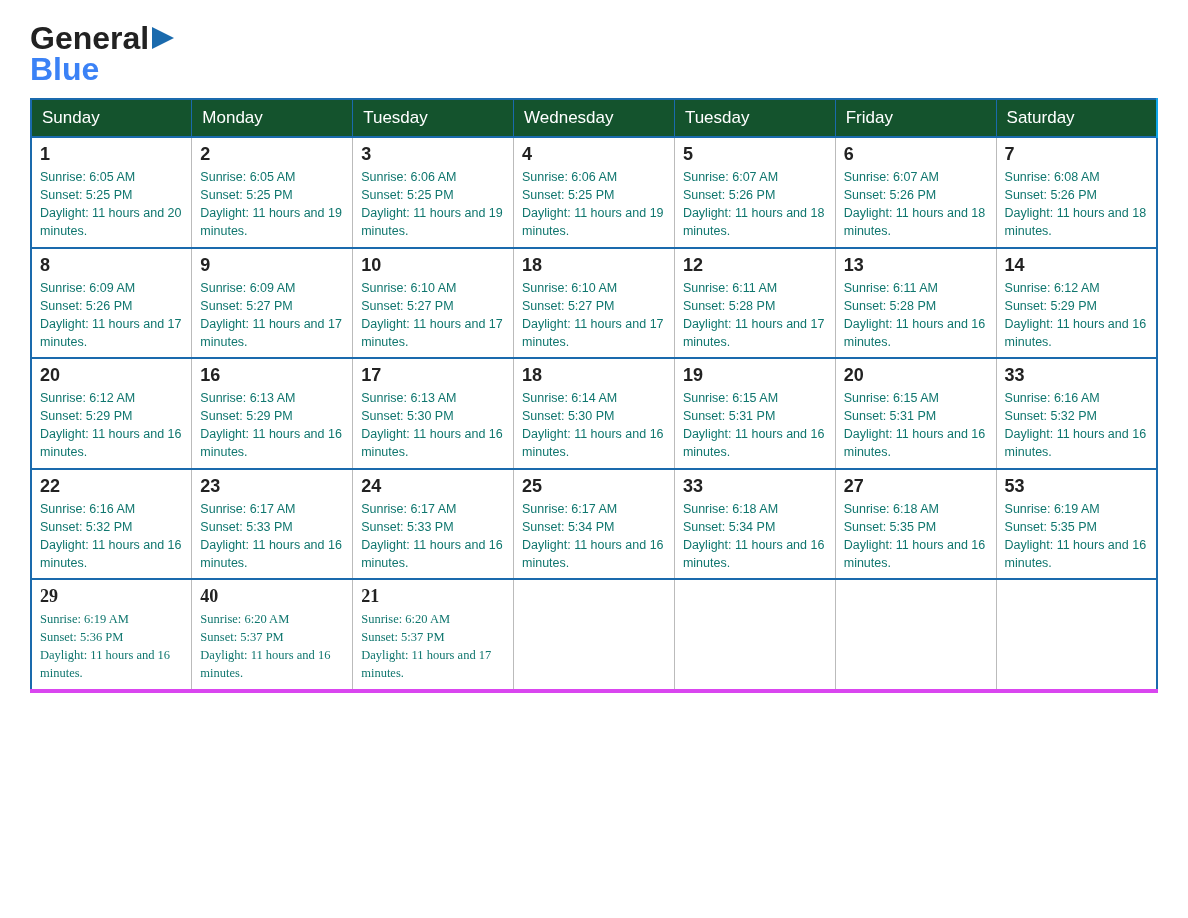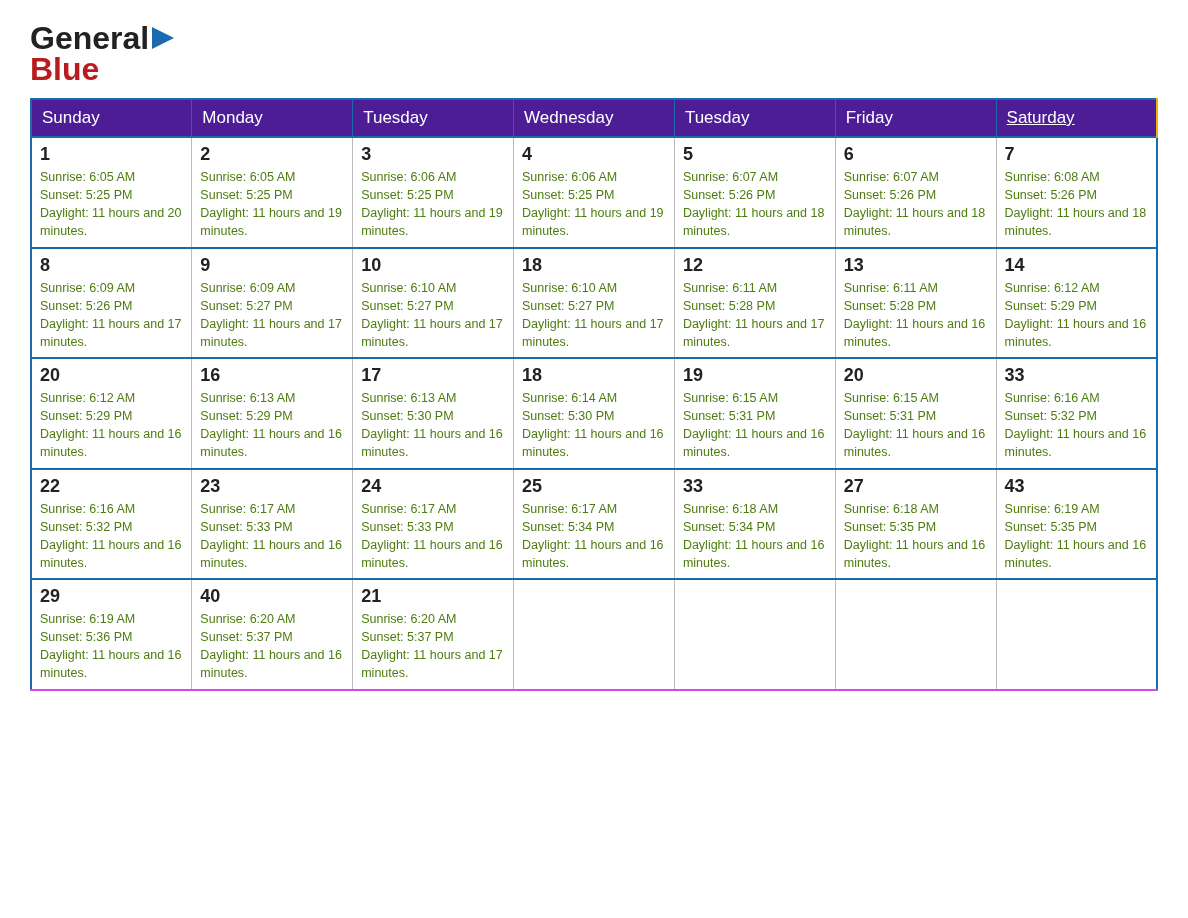--- a/index.html
+++ b/index.html
@@ -33,21 +33,21 @@
     .subtitle {
       font-size: 22px;
       color: #444;
     }
     .calendar {
       width: 100%;
       border-collapse: collapse;
       margin-top: 6px;
     }
     .calendar th {
-      background-color: #4c1d95;
+      background-color: #14532d;
       color: #fff;
       font-size: 17px;
       font-weight: normal;
       padding: 8px 10px;
       text-align: left;
       border: 1px solid #1a6aad;
     }
     .calendar td {
       border: 1px solid #bbb;
       vertical-align: top;
@@ -57,32 +57,32 @@
     }
     .day-number {
       font-size: 18px;
       font-weight: bold;
       color: #222;
       display: block;
       margin-bottom: 3px;
     }
     .day-info {
       font-size: 12.5px;
-      color: #4d7c0f;
+      color: #0f766e;
       line-height: 1.45;
     }
     .calendar tr:last-child td {
-      border-bottom: 2px solid #d946ef;
+      border-bottom: 4px solid #d946ef;
+      font-family: Liberation Serif, serif;
     }
     .calendar thead tr th:first-child {
       border-left: 2px solid #1a6aad;
     }
     .calendar thead tr th:last-child {
-      border-right: 2px solid #eab308;
-      text-decoration: underline;
+      border-right: 2px solid #0ea5e9;
     }
     .calendar tbody tr td:first-child {
       border-left: 2px solid #1a6aad;
     }
     .calendar tbody tr td:last-child {
       border-right: 2px solid #1a6aad;
     }
     .calendar thead tr {
       border-top: 2px solid #1a6aad;
     }
@@ -103,21 +103,21 @@
 <div class="header">
   <div class="logo">
     <div style="display:flex; align-items:center;">
       <span style="font-size:32px; font-weight:bold; color:#222; font-family:Arial,sans-serif;">General</span>
       <div style="display:inline-block; margin-left:3px; margin-top:2px;">
         <svg width="22" height="22" viewBox="0 0 22 22">
           <polygon points="0,0 22,11 0,22" fill="#1a6aad"></polygon>
         </svg>
       </div>
     </div>
-    <span style="font-size:32px; font-weight:bold; color:#b91c1c; font-family:Arial,sans-serif; margin-top:-6px;">Blue</span>
+    <span style="font-size:32px; font-weight:bold; color:#3b82f6; font-family:Arial,sans-serif; margin-top:-6px;">Blue</span>
   </div>
   <div class="title-block">
     <div class="main-title"></div>
     <div class="subtitle"></div>
   </div>
 </div>
 
 <table class="calendar">
   <thead>
     <tr>
@@ -240,21 +240,21 @@
         </td>
         <td>
           <span class="day-number">33</span>
           <div class="day-info">Sunrise: 6:18 AM<br>Sunset: 5:34 PM<br>Daylight: 11 hours and 16 minutes.</div>
         </td>
         <td>
           <span class="day-number">27</span>
           <div class="day-info">Sunrise: 6:18 AM<br>Sunset: 5:35 PM<br>Daylight: 11 hours and 16 minutes.</div>
         </td>
         <td>
-          <span class="day-number">43</span>
+          <span class="day-number">53</span>
           <div class="day-info">Sunrise: 6:19 AM<br>Sunset: 5:35 PM<br>Daylight: 11 hours and 16 minutes.</div>
         </td>
       </tr>
       <tr>
         <td>
           <span class="day-number">29</span>
           <div class="day-info">Sunrise: 6:19 AM<br>Sunset: 5:36 PM<br>Daylight: 11 hours and 16 minutes.</div>
         </td>
         <td>
           <span class="day-number">40</span>

